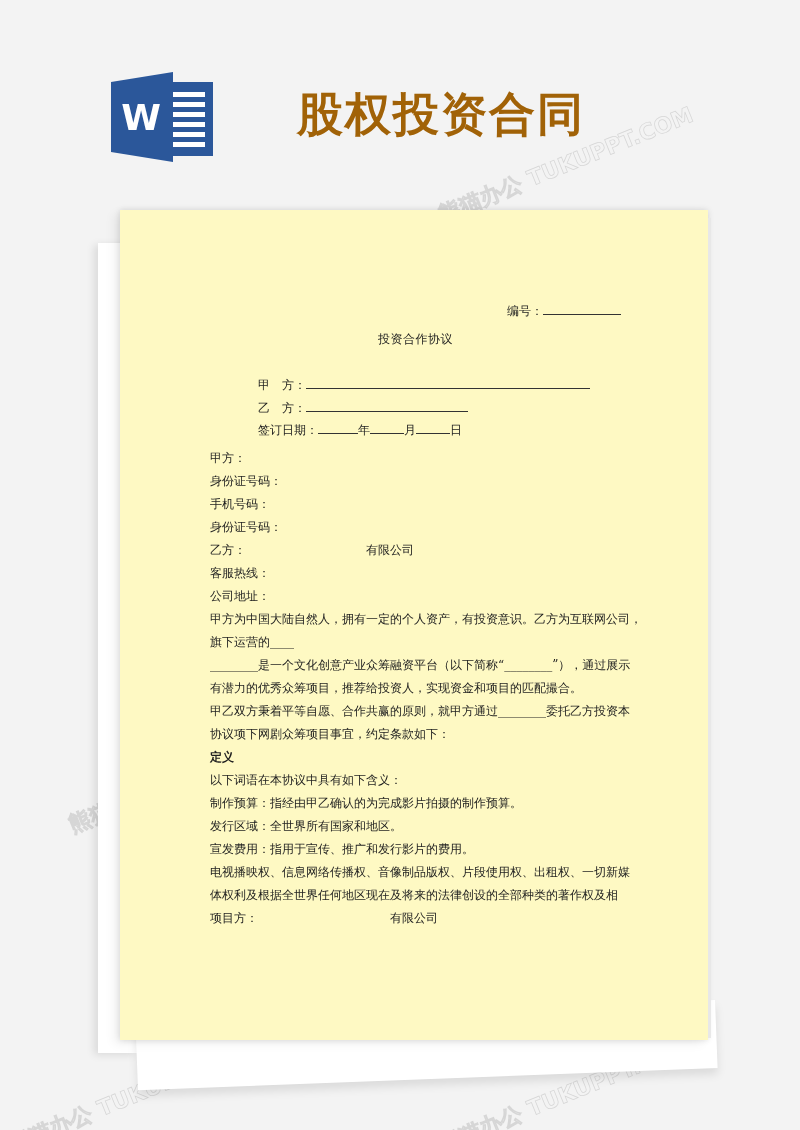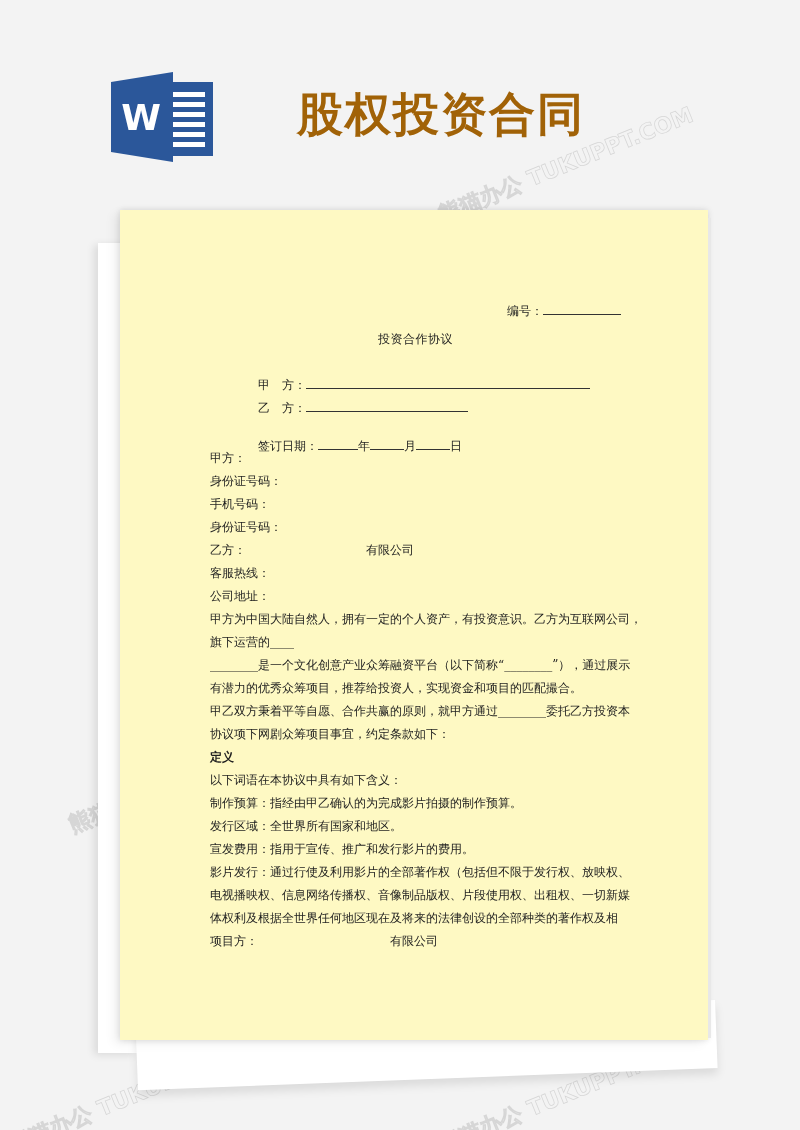--- a/index.html
+++ b/index.html
@@ -81,21 +81,21 @@
       <span>编号：</span><span class="blank" style="width:78px;"></span>
     </div>
     <div class="subtitle">投资合作协议</div>
 
     <div class="party-row" style="top:77px;">
       <span>甲　方：</span><span class="blank" style="width:284px;"></span>
     </div>
     <div class="party-row" style="top:100px;">
       <span>乙　方：</span><span class="blank" style="width:162px;"></span>
     </div>
-    <div class="party-row" style="top:138px;font-family:Liberation Mono, monospace;">
+    <div class="party-row" style="top:122px;font-family:Liberation Mono, monospace;">
       <span>签订日期：</span><span class="blank" style="width:40px;"></span><span>年</span><span class="blank" style="width:34px;"></span><span>月</span><span class="blank" style="width:34px;"></span><span>日</span>
     </div>
 
     <div class="lines">
       <div class="line">甲方：</div>
       <div class="line">身份证号码：</div>
       <div class="line">手机号码：</div>
       <div class="line">身份证号码：</div>
       <div class="line">乙方：　　　　　　　　　　有限公司</div>
       <div class="line">客服热线：</div>
@@ -104,19 +104,18 @@
       <div class="line">旗下运营的____</div>
       <div class="line">________是一个文化创意产业众筹融资平台（以下简称“________”），通过展示</div>
       <div class="line">有潜力的优秀众筹项目，推荐给投资人，实现资金和项目的匹配撮合。</div>
       <div class="line">甲乙双方秉着平等自愿、合作共赢的原则，就甲方通过________委托乙方投资本</div>
       <div class="line">协议项下网剧众筹项目事宜，约定条款如下：</div>
       <div class="line bold">定义</div>
       <div class="line">以下词语在本协议中具有如下含义：</div>
       <div class="line">制作预算：指经由甲乙确认的为完成影片拍摄的制作预算。</div>
       <div class="line">发行区域：全世界所有国家和地区。</div>
       <div class="line">宣发费用：指用于宣传、推广和发行影片的费用。</div>
-      <div class="line">影片发行：通过行使及利用影片的全部著作权（包括但不限于发行权、放映权、</div>
       <div class="line">电视播映权、信息网络传播权、音像制品版权、片段使用权、出租权、一切新媒</div>
       <div class="line">体权利及根据全世界任何地区现在及将来的法律创设的全部种类的著作权及相</div>
       <div class="line">项目方：　　　　　　　　　　　有限公司</div>
     </div>
   </div>
 </div>
 
 </body></html>

